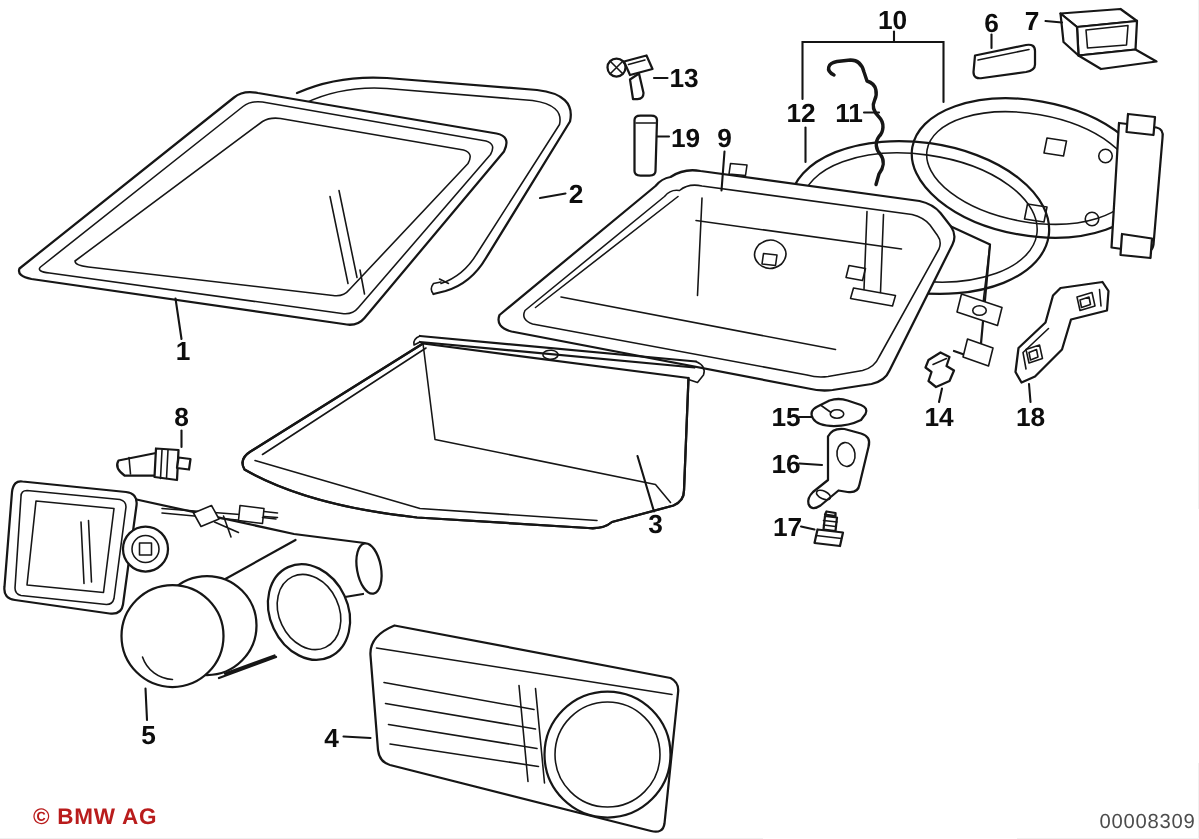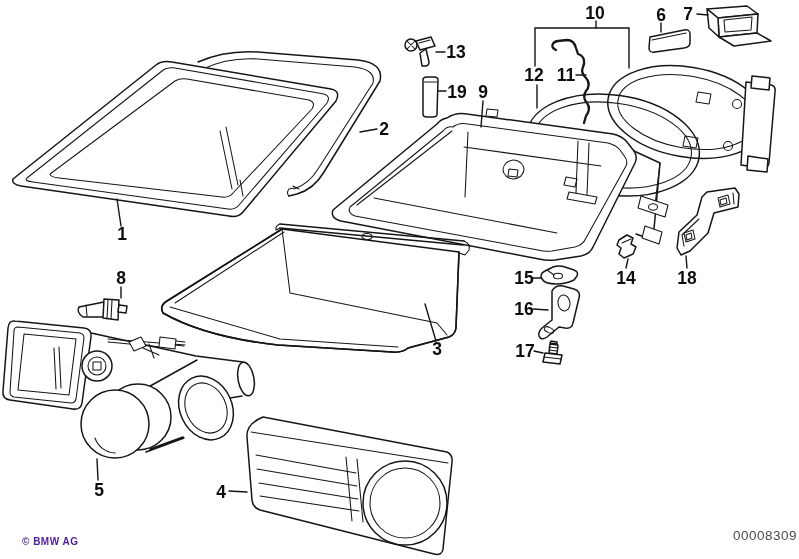--- a/index.html
+++ b/index.html
@@ -7,23 +7,23 @@
         font-family:"Liberation Sans",sans-serif;}
   svg{position:absolute;left:0;top:0;}
   
   .ln{fill:none;stroke:#161616;stroke-width:1.5;stroke-linejoin:round;stroke-linecap:round;}
   .w{fill:#ffffff;}
   .thin{stroke-width:1.05;}
   .wire{stroke-width:2.3;}
   .callout{font:700 17.5px "Liberation Sans",sans-serif;fill:#0d0d0d;
            text-anchor:middle;dominant-baseline:central;}
   .leader{fill:none;stroke:#141414;stroke-width:1.4;stroke-linecap:round;}
-  .footer-copyright{position:absolute;left:22px;top:536px;font-weight:600;font-size:10px;
-           color:#4c1d95;letter-spacing:.5px;}
-  .footer-docnum{position:absolute;right:2px;top:528px;font-weight:400;font-size:13.5px;
+  .footer-copyright{position:absolute;left:22px;top:536px;font-weight:600;font-size:15px;
+           color:#b91c1c;letter-spacing:.5px;}
+  .footer-docnum{position:absolute;right:2px;top:540px;font-weight:400;font-size:13.5px;
            color:#4c4c4c;letter-spacing:.5px;}
 </style>
 </head>
 <body>
 
 <div class="page">
 
   <svg id="diagram-svg" width="799" height="559" viewBox="0 0 799 559">
 
     <g>

